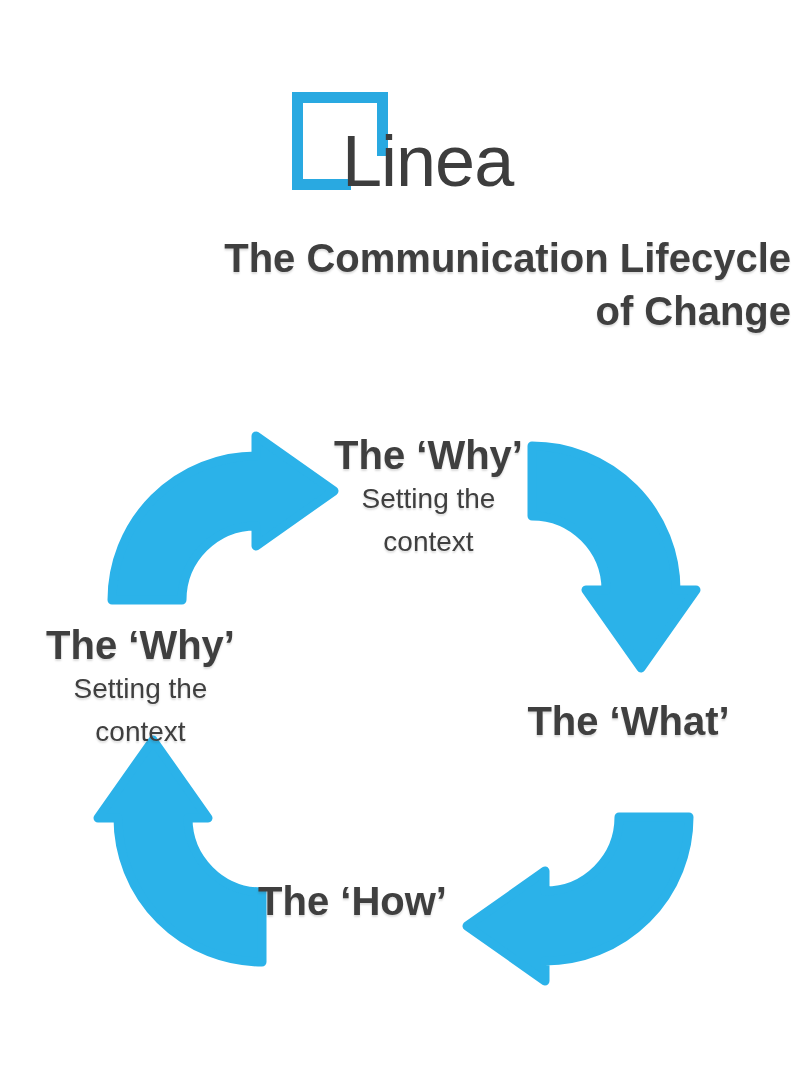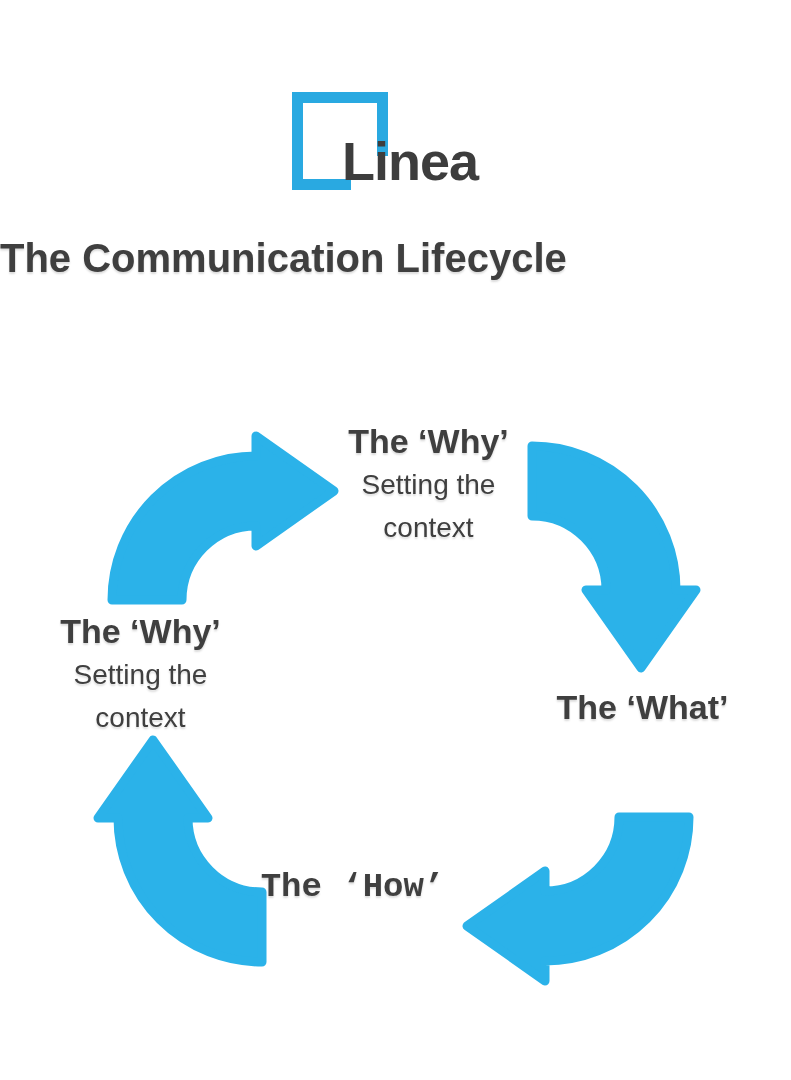--- a/index.html
+++ b/index.html
@@ -23,28 +23,28 @@
   .logo-mark{
     position:absolute;left:0;top:0;width:96px;height:98px;
     border:11px solid var(--logo-blue);
   }
   .logo-notch{
     position:absolute;left:48px;top:53px;width:64px;height:62px;
     background:var(--bg);
   }
   .logo-word{
     position:absolute;left:50px;top:41px;
-    font-size:54px;line-height:57px;font-weight:bold;
+    font-size:72px;line-height:57px;font-weight:normal;
     letter-spacing:-1px;
     color:var(--wordmark-ink);
   }
   
   .title{
     position:absolute;left:0;top:232px;width:791px;
-    text-align:left;
+    text-align:right;
     font-size:40px;line-height:53px;font-weight:bold;
     color:var(--ink);
     text-shadow:0 2px 2px rgba(60,60,60,0.18);
   }
   
   .arrow{position:absolute;overflow:visible;}
   .arrow path{
     fill:var(--arrow);
     stroke:var(--arrow);
     stroke-width:9;
@@ -55,39 +55,39 @@
   .arrow-right{left:527px;top:440px;}
   .arrow-bottom{left:460px;top:812px;}
   .arrow-left{left:82px;top:733px;}
   .step{
     position:absolute;width:225px;
     text-align:center;
     color:var(--ink);
     font-size:28px;line-height:43px;
     text-shadow:0 2px 2px rgba(60,60,60,0.18);
   }
-  .step-heading{font-size:34px;font-weight:bold;line-height:43px;}
+  .step-heading{font-size:40px;font-weight:bold;line-height:43px;margin-top:14px;}
   .step-top{left:316px;top:420px;}
-  .step-right{left:530px;top:686px;}
-  .step-bottom{left:240px;top:866px;font-family:Liberation Mono, monospace;}
+  .step-right{left:516px;top:686px;}
+  .step-bottom{left:240px;top:866px;}
   .step-left{left:28px;top:610px;}
 </style>
 </head>
 <body>
 
 <div class="page">
 
   <div class="logo">
     <div class="logo-mark">
       <div class="logo-notch"></div>
     </div>
     <div class="logo-word">Linea</div>
   </div>
 
-  <h1 class="title"><span>The Communication Lifecycle</span><br></h1>
+  <h1 class="title"><span>The Communication Lifecycle</span><br><span>of Change</span></h1>
 
   <div>
 
     <svg class="arrow arrow-top" width="235" height="185" viewBox="0 0 235 185" aria-hidden="true">
       <path d="M 6 180 A 144 144 0 0 1 150 36 L 150 16 L 228 71 L 150 126 L 150 106 A 74 74 0 0 0 76 180 Z"></path>
     </svg>
 
     <svg class="arrow arrow-right" width="185" height="235" viewBox="0 0 185 235" aria-hidden="true">
       <path transform="translate(185 0) rotate(90)" d="M 6 180 A 144 144 0 0 1 150 36 L 150 16 L 228 71 L 150 126 L 150 106 A 74 74 0 0 0 76 180 Z"></path>
     </svg>

